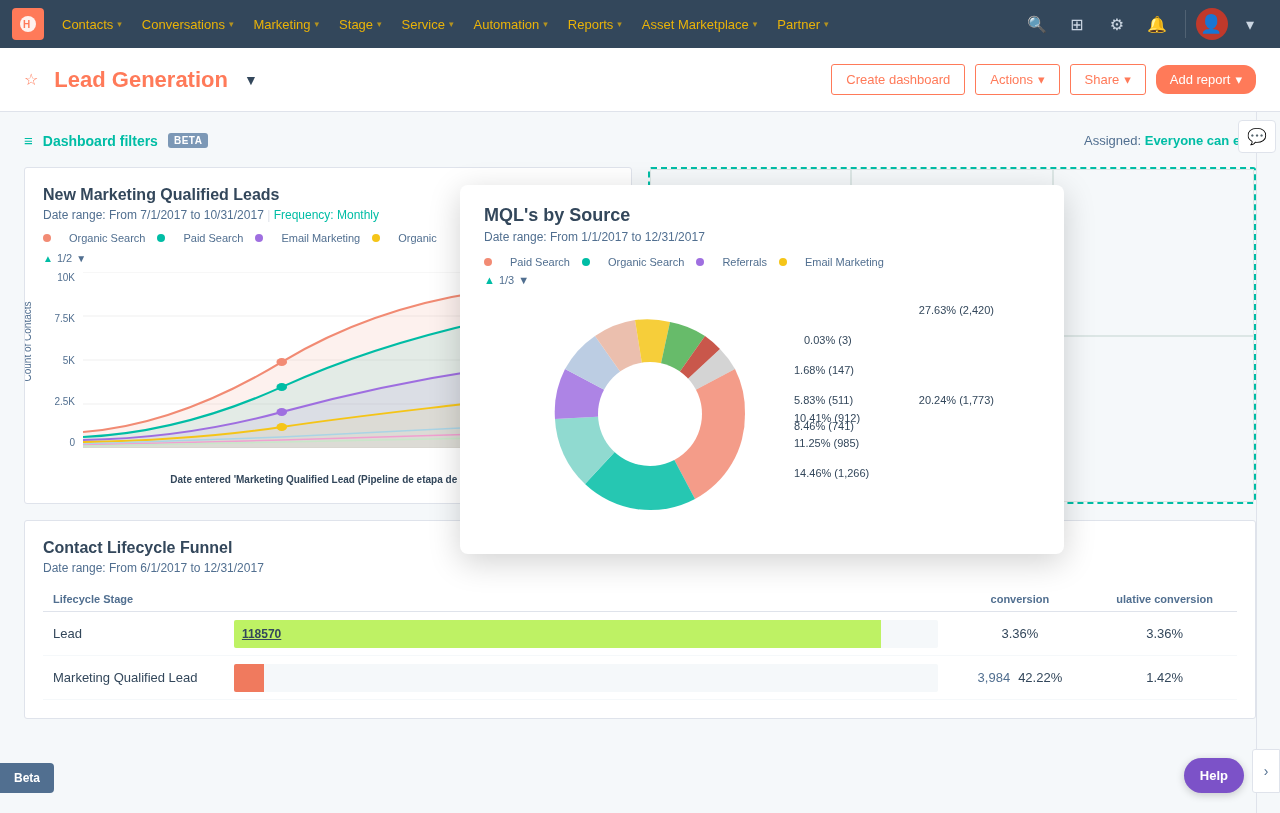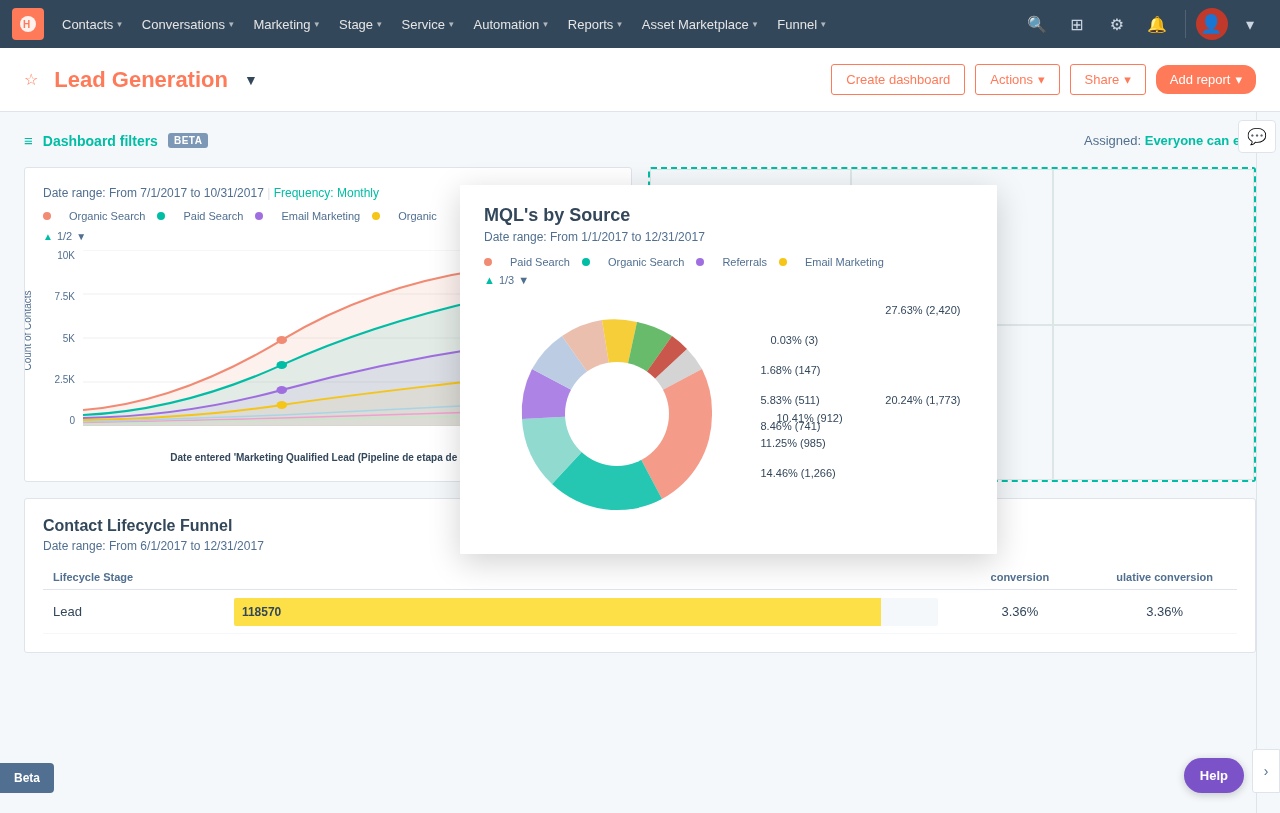--- a/index.html
+++ b/index.html
@@ -2,21 +2,21 @@
 <html><head>
   <meta charset="utf-8">
   <style>
     * { box-sizing: border-box; margin: 0; padding: 0; }
     body { font-family: -apple-system, BlinkMacSystemFont, 'Helvetica Neue', Arial, sans-serif; font-size: 13px; background: #f5f8fa; color: #33475b; overflow-x: hidden; }
 
     
     .top-nav { background: #33475b; height: 48px; display: flex; align-items: center; padding: 0 12px; gap: 0; position: relative; z-index: 100; }
     .top-nav .hubspot-logo { width: 32px; height: 32px; background: #ff7a59; border-radius: 4px; display: flex; align-items: center; justify-content: center; margin-right: 8px; flex-shrink: 0; }
     .top-nav .hubspot-logo svg { fill: white; width: 20px; height: 20px; }
-    .nav-item { color: #e5e5e5; font-size: 13px; padding: 0 10px; cursor: pointer; display: flex; align-items: center; gap: 4px; height: 48px; white-space: nowrap; }
+    .nav-item { color: #eab308; font-size: 13px; padding: 0 10px; cursor: pointer; display: flex; align-items: center; gap: 4px; height: 48px; white-space: nowrap; }
     .nav-item .caret { font-size: 9px; opacity: 0.7; }
     .nav-spacer { flex: 1; }
     .nav-icons { display: flex; align-items: center; gap: 4px; }
     .nav-icon-btn { width: 36px; height: 36px; display: flex; align-items: center; justify-content: center; color: #cbd6e2; cursor: pointer; border-radius: 4px; font-size: 16px; }
     .nav-divider { width: 1px; height: 28px; background: rgba(255,255,255,0.15); margin: 0 6px; }
     .avatar { width: 32px; height: 32px; border-radius: 50%; background: #c0392b; display: flex; align-items: center; justify-content: center; color: white; font-size: 12px; font-weight: bold; cursor: pointer; overflow: hidden; }
 
     
     .secondary-header { background: #fff; border-bottom: 1px solid #dfe3eb; height: 64px; display: flex; align-items: center; padding: 0 24px; gap: 12px; }
     .star-icon { color: #ff7a59; font-size: 16px; cursor: pointer; margin-right: 4px; }
@@ -56,27 +56,27 @@
     .nav-arrows .down-arrow { color: #516f90; font-size: 10px; }
     .chart-x-label { text-align: center; font-size: 11px; color: #33475b; font-weight: 600; margin-top: 4px; }
 
     
     .lifecycle-table { width: 100%; border-collapse: collapse; margin-top: 12px; }
     .lifecycle-table th { text-align: left; font-size: 11px; color: #516f90; font-weight: 600; padding: 6px 10px; border-bottom: 1px solid #dfe3eb; margin-top: 44px; }
     .lifecycle-table td { padding: 0 10px; height: 44px; border-bottom: 1px solid #f5f8fa; font-size: 13px; color: #33475b; vertical-align: middle; }
     .bar-cell { width: 60%; }
     .bar-wrapper { background: #f5f8fa; height: 28px; border-radius: 2px; overflow: hidden; }
     .bar-fill { height: 100%; display: flex; align-items: center; padding-left: 8px; font-size: 12px; font-weight: 600; color: #33475b; }
-    .bar-fill.salmon { background: #fde047; }
+    .bar-fill.salmon { background: #bef264; text-decoration: underline; }
     .bar-fill.salmon-dark { background: #f07a5e; }
     .pct-cell { text-align: center; font-size: 13px; color: #33475b; }
 
     
     .modal-overlay { position: fixed; top: 0; left: 0; right: 0; bottom: 0; z-index: 200; pointer-events: none; }
-    .modal-card { position: absolute; top: 185px; left: 460px; width: 537px; background: #fff; border-radius: 1px; box-shadow: 0 8px 32px rgba(0,0,0,0.18); padding: 20px 24px; pointer-events: all; }
+    .modal-card { position: absolute; top: 185px; left: 460px; width: 604px; background: #fff; border-radius: 8px; box-shadow: 0 8px 32px rgba(0,0,0,0.18); padding: 20px 24px; pointer-events: all; }
     .modal-title { font-size: 18px; font-weight: 700; color: #33475b; margin-bottom: 4px; }
     .modal-subtitle { font-size: 12px; color: #516f90; margin-bottom: 12px; }
     .modal-legend { display: flex; flex-wrap: wrap; gap: 12px; margin-bottom: 6px; }
     .modal-nav { display: flex; align-items: center; gap: 4px; font-size: 11px; color: #516f90; margin-bottom: 8px; }
 
     
     .beta-btn { position: fixed; bottom: 20px; left: 0; background: #516f90; color: #fff; font-size: 12px; font-weight: 700; padding: 8px 14px; border-radius: 0 4px 4px 0; cursor: pointer; z-index: 300; }
     .help-btn { position: fixed; bottom: 20px; right: 36px; background: #7c52c8; color: #fff; font-size: 13px; font-weight: 600; padding: 10px 16px; border-radius: 24px; cursor: pointer; z-index: 300; box-shadow: 0 2px 8px rgba(0,0,0,0.2); }
     .right-arrow-btn { position: fixed; bottom: 20px; right: 0; background: #fff; border: 1px solid #dfe3eb; color: #516f90; width: 28px; height: 44px; display: flex; align-items: center; justify-content: center; cursor: pointer; z-index: 300; border-radius: 3px 0 0 3px; font-size: 14px; }
 
@@ -118,21 +118,21 @@
   </div>
   <div class="nav-item">
     <span>Reports</span>
       <span class="caret">▾</span>
   </div>
   <div class="nav-item">
     <span>Asset Marketplace</span>
       <span class="caret">▾</span>
   </div>
   <div class="nav-item">
-    <span>Funnel</span>
+    <span>Partner</span>
       <span class="caret">▾</span>
   </div>
   <div class="nav-spacer"></div>
   <div class="nav-icons">
     <div class="nav-icon-btn">🔍</div>
     <div class="nav-icon-btn">⊞</div>
     <div class="nav-icon-btn">⚙</div>
     <div class="nav-icon-btn">🔔</div>
     <div class="nav-divider"></div>
     <div class="avatar">
@@ -174,20 +174,21 @@
       </div>
       <div>
         <span class="assigned-text">Assigned:</span>
         <span class="assigned-link">Everyone can edit</span>
       </div>
     </div>
 
     <div style="display: grid; grid-template-columns: 1fr 1fr; gap: 16px;">
 
       <div class="chart-card" style="position:relative; overflow: hidden;">
+        <div class="card-title">New Marketing Qualified Leads</div>
         <div class="card-subtitle">
           <span>Date range: From 7/1/2017 to 10/31/2017</span>
           <span style="color:#dfe3eb;"> | </span>
           <a href="#">Frequency: Monthly</a>
         </div>
         <div class="legend">
           <div class="legend-item">
             <div class="legend-dot" style="background:#f28b74;"></div>
             <span>Organic Search</span>
           </div>
@@ -295,20 +296,30 @@
               <td class="bar-cell">
                 <div class="bar-wrapper">
                   <div class="bar-fill salmon" style="width: 92%;">
                     <span>118570</span>
                   </div>
                 </div>
               </td>
               <td class="pct-cell">3.36%</td>
               <td class="pct-cell">3.36%</td>
             </tr>
+            <tr class="table-row">
+              <td>Marketing Qualified Lead</td>
+              <td class="bar-cell">
+                <div class="bar-wrapper">
+                  <div class="bar-fill salmon-dark" style="width: 4%; min-width: 30px;"></div>
+                </div>
+              </td>
+              <td class="pct-cell"><span style="margin-right:8px; color:#516f90;">3,984</span><span>42.22%</span></td>
+              <td class="pct-cell">1.42%</td>
+            </tr>
           </tbody>
         </table>
       </div>
 
     </div>
   </div>
 
   <div class="sidebar-collapsed">
     <span class="sidebar-toggle">《</span>
   </div>
@@ -376,21 +387,21 @@
         </div>
         <div style="position:absolute; top: 100px; right: 0; text-align: center;">
           <span>20.24% (1,773)</span>
         </div>
         <div style="position:absolute; bottom: 55px; left: 0; text-align: left;">
           <span>14.46% (1,266)</span>
         </div>
         <div style="position:absolute; bottom: 85px; left: 0; margin-top: 35px;">
           <span>11.25% (985)</span>
         </div>
-        <div style="position:absolute; bottom: 110px; left: 16px;">
+        <div style="position:absolute; bottom: 110px; left: 0;">
           <span>10.41% (912)</span>
         </div>
         <div style="position:absolute; top: 126px; left: 0;">
           <span>8.46% (741)</span>
         </div>
         <div style="position:absolute; top: 100px; left: 0;">
           <span>5.83% (511)</span>
         </div>
         <div style="position:absolute; top: 70px; left: 0;">
           <span>1.68% (147)</span>

